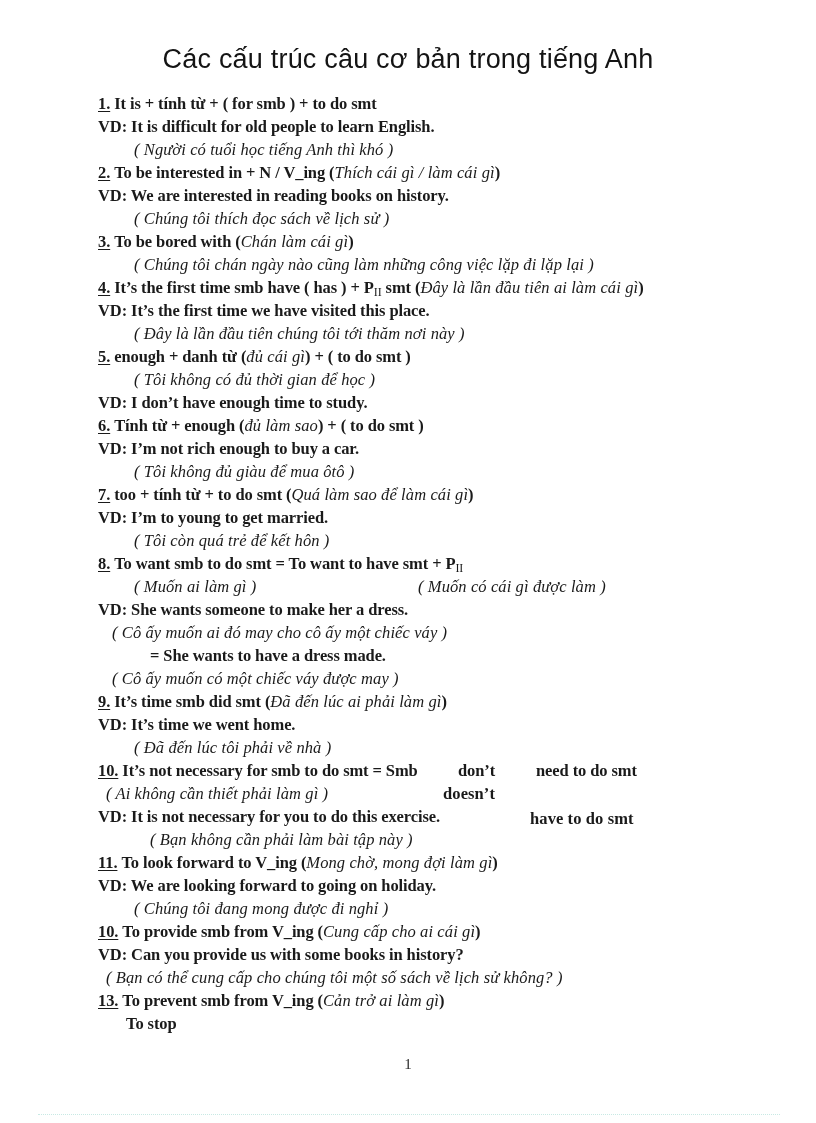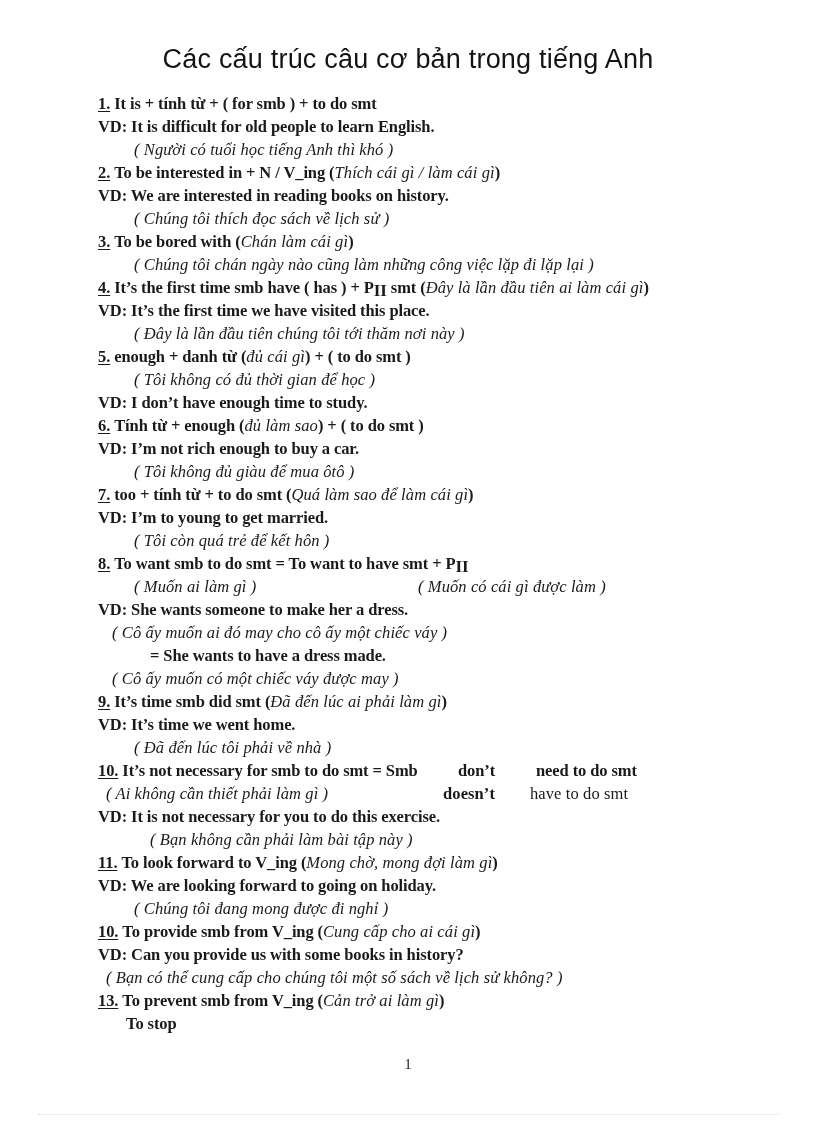--- a/index.html
+++ b/index.html
@@ -82,23 +82,23 @@
   }
 
   .ind-1 { padding-left: 36px; }
   .ind-2 { padding-left: 28px; }
   .ind-3 { padding-left: 14px; }
   .ind-4 { padding-left: 8px; }
   .ind-5 { padding-left: 52px; }
   .ind-0 { padding-left: 0; }
 
   sub {
-    font-size: 17px;
+    font-size: 12px;
     vertical-align: -3px;
-    font-weight: 700;
+    font-weight: 400;
   }
 
   
   .col-a {
     position: absolute;
     left: 360px;
     top: 0;
   }
   .col-b {
     position: absolute;
@@ -232,21 +232,21 @@
     <div class="line ind-0">
       <span class="vd-label">VD:</span>
       <span>It’s time we went home.</span>
     </div>
     <div class="line trans ind-1">( Đã đến lúc tôi phải về nhà )</div>
 
     <div class="line ind-0">
       <span class="num">10.</span><span>It’s not necessary for smb to do smt = Smb</span><span class="col-a">don’t</span><span class="col-b">need to do smt</span>
     </div>
     <div class="line trans ind-4">
-      <span>( Ai không cần thiết phải làm gì )</span><span class="col-c" style="font-style:normal;font-weight:700;">doesn’t</span><span class="col-d" style="font-style:normal;font-weight:400;">have to do smt</span>
+      <span>( Ai không cần thiết phải làm gì )</span><span class="col-c" style="font-style:normal;font-weight:700;">doesn’t</span><span class="col-d" style="font-style:normal;font-weight:700;margin-top:25px;">have to do smt</span>
     </div>
     <div class="line ind-0">
       <span class="vd-label">VD:</span>
       <span>It is not necessary for you to do this exercise.</span>
     </div>
     <div class="line trans ind-5">( Bạn không cần phải làm bài tập này )</div>
 
     <div class="line ind-0">
       <span class="num">11.</span><span>To look forward to V_ing  (</span><span class="it">Mong chờ, mong đợi làm gì</span><span>)</span>
     </div>

